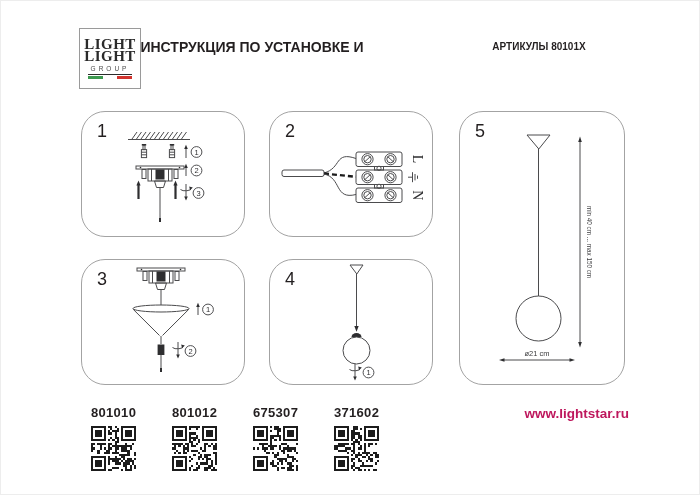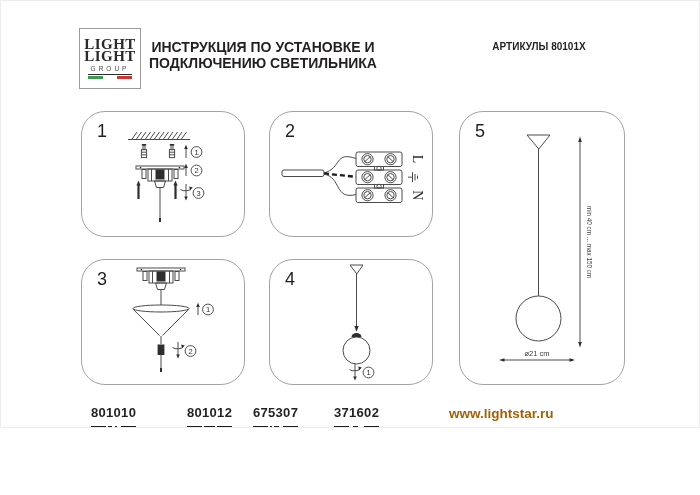--- a/index.html
+++ b/index.html
@@ -1,31 +1,31 @@
 <!DOCTYPE html>
 <html><head>
 <meta charset="utf-8">
 <style>
   html,body{margin:0;padding:0;background:#fff;}
-  .page{position:relative;width:700px;height:428px;background:#ffffff;
+  .page{position:relative;width:700px;height:495px;background:#ffffff;
         font-family:"Liberation Sans",sans-serif;color:#231f20;overflow:hidden;
         border:1px solid #ededed;box-sizing:border-box;}
 
   
   .logo{position:absolute;left:78px;top:27px;width:62px;height:61px;
         border:1px solid #9a9a9a;background:#fff;display:flex;flex-direction:column;
         align-items:center;justify-content:center;box-sizing:border-box;}
   .logo .word{font-family:"Liberation Serif",serif;font-weight:bold;font-size:15px;
         line-height:12.5px;letter-spacing:.5px;color:#2b2b2b;}
   .logo .group{font-size:6.5px;letter-spacing:3px;color:#4a4a4a;margin-top:2.5px;}
   .logo .flag{width:44px;margin-top:2px;border-top:1px solid #2b2b2b;display:flex;height:4px;}
   .logo .flag span{flex:1;height:3px;margin-top:1px;}
 
   
-  .title{position:absolute;left:144px;top:38px;width:236px;text-align:center;
+  .title{position:absolute;left:133px;top:38px;width:236px;text-align:center;
          font-weight:bold;font-size:14px;line-height:16px;color:#231f20;}
   .hdr-right{position:absolute;left:448px;top:40px;width:180px;text-align:center;}
   .series{font-weight:bold;font-size:11.5px;}
   .articles{font-weight:bold;font-size:10px;}
 
   
   .panel{position:absolute;border:1px solid #a3a3a3;border-radius:24px;background:#fff;box-sizing:border-box;}
   .p1{left:80px;top:110px;width:164px;height:126px;}
   .p2{left:268px;top:110px;width:164px;height:126px;}
   .p3{left:80px;top:258px;width:164px;height:126px;}
@@ -35,42 +35,41 @@
   .panel svg{position:absolute;left:0;top:0;}
   .ln{stroke:#4b4b4d;stroke-width:1;fill:none;}
   .fl{fill:#2e2e30;stroke:none;}
   .badge-c{stroke:#3c3c3e;fill:none;stroke-width:0.9;}
   .badge-t{font-family:"Liberation Sans",sans-serif;font-size:7.5px;fill:#2e2e30;}
 
   
   .product{position:absolute;top:404px;width:90px;text-align:left;}
   .product .art{font-weight:bold;font-size:13px;letter-spacing:.3px;}
   .product .qr{display:inline-block;width:45px;height:45px;margin-top:6px;}
-  .site{position:absolute;left:448px;top:405px;width:180px;text-align:left;
-        font-weight:bold;font-size:13.5px;color:#a16207;}
+  .site{position:absolute;left:448px;top:405px;width:180px;text-align:right;
+        font-weight:bold;font-size:13.5px;color:#be185d;}
 </style>
 </head>
 <body>
 
 <div class="page">
 
   <div class="logo">
     <div class="word">LIGHT</div>
     <div class="word">LIGHT</div>
     <div class="group">GROUP</div>
     <div class="flag">
       <span style="background:#3d9a50"></span>
         <span style="background:#ffffff"></span>
         <span style="background:#d2342f"></span>
     </div>
   </div>
 
   <div class="title">
     <div>ИНСТРУКЦИЯ ПО УСТАНОВКЕ И</div>
-    <div>ПОДКЛЮЧЕНИЮ СВЕТИЛЬНИКА</div>
   </div>
   <div class="hdr-right">
     <div class="articles">АРТИКУЛЫ 80101X</div>
   </div>
 
   <div class="panel p1">
     <div class="num">1</div>
     <svg width="164" height="126" viewBox="0 0 164 126">
       <g>
         <path class="ln" d="M46 27.5 L108 27.5"></path>
@@ -432,21 +431,21 @@
             <rect x="20" y="19" width="1" height="1"></rect>
             <rect x="8" y="20" width="1" height="1"></rect>
             <rect x="9" y="20" width="1" height="1"></rect>
             <rect x="14" y="20" width="1" height="1"></rect>
             <rect x="16" y="20" width="1" height="1"></rect>
             <rect x="17" y="20" width="1" height="1"></rect>
             <rect x="18" y="20" width="1" height="1"></rect>
           </g>
         </svg></span>
   </div>
-  <div class="product" style="left:186px">
+  <div class="product" style="left:171px">
     <div class="art">801012</div>
     <span class="qr"><svg viewBox="0 0 21 21" width="45" height="45" shape-rendering="crispEdges">
           <g fill="#1c1c1c">
             <rect x="0" y="0" width="7" height="1"></rect>
             <rect x="0" y="6" width="7" height="1"></rect>
             <rect x="0" y="1" width="1" height="5"></rect>
             <rect x="6" y="1" width="1" height="5"></rect>
             <rect x="2" y="2" width="3" height="3"></rect>
             <rect x="14" y="0" width="7" height="1"></rect>
             <rect x="14" y="6" width="7" height="1"></rect>

